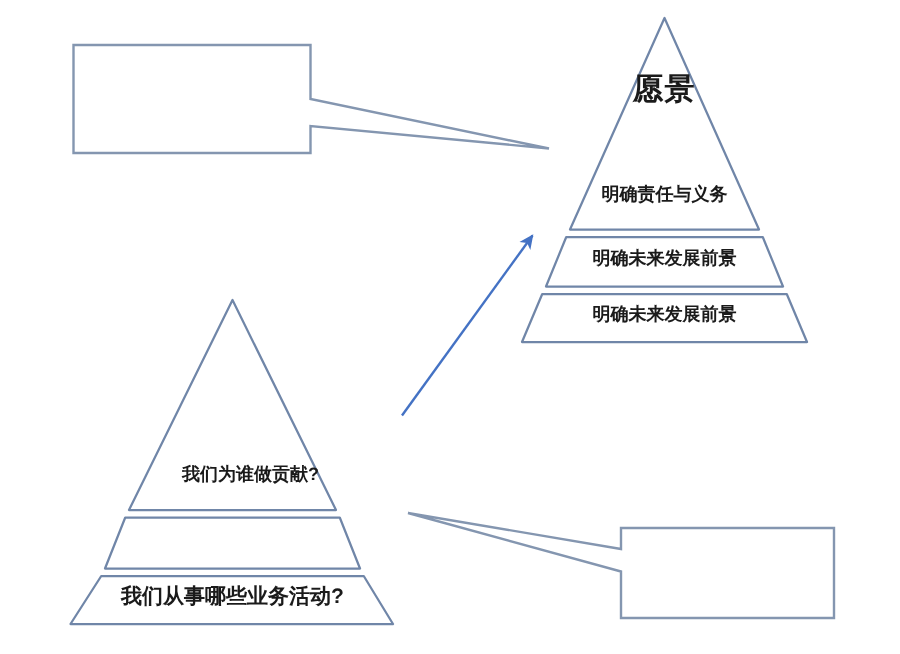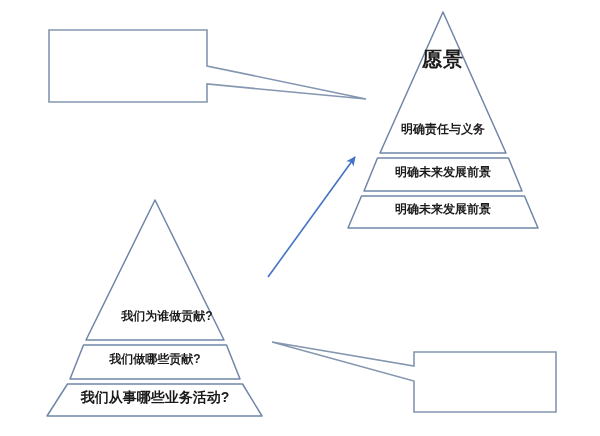--- a/index.html
+++ b/index.html
@@ -95,19 +95,18 @@
 
   <div class="label tier-text" style="left:443px; top:121px; transform:translateX(-50%);">明确责任与义务</div>
 
   <div class="label tier-text" style="left:443px; top:164px; transform:translateX(-50%);">明确未来发展前景</div>
 
   <div class="label tier-text" style="left:443px; top:201px; transform:translateX(-50%);">明确未来发展前景</div>
 
 
   <div class="label tier-text" style="left:155px; top:308px; transform:translateX(-50%);margin-left:12px;">我们为谁做贡献?</div>
 
-  <div class="label tier-text" style="left:155px; top:351px; transform:translateX(-50%);">我们做哪些贡献?</div>
 
   <div class="label tier-text-sm" style="left:155px; top:389px; transform:translateX(-50%);">我们从事哪些业务活动?</div>
 
 
 
 </div>
 
 </body></html>

